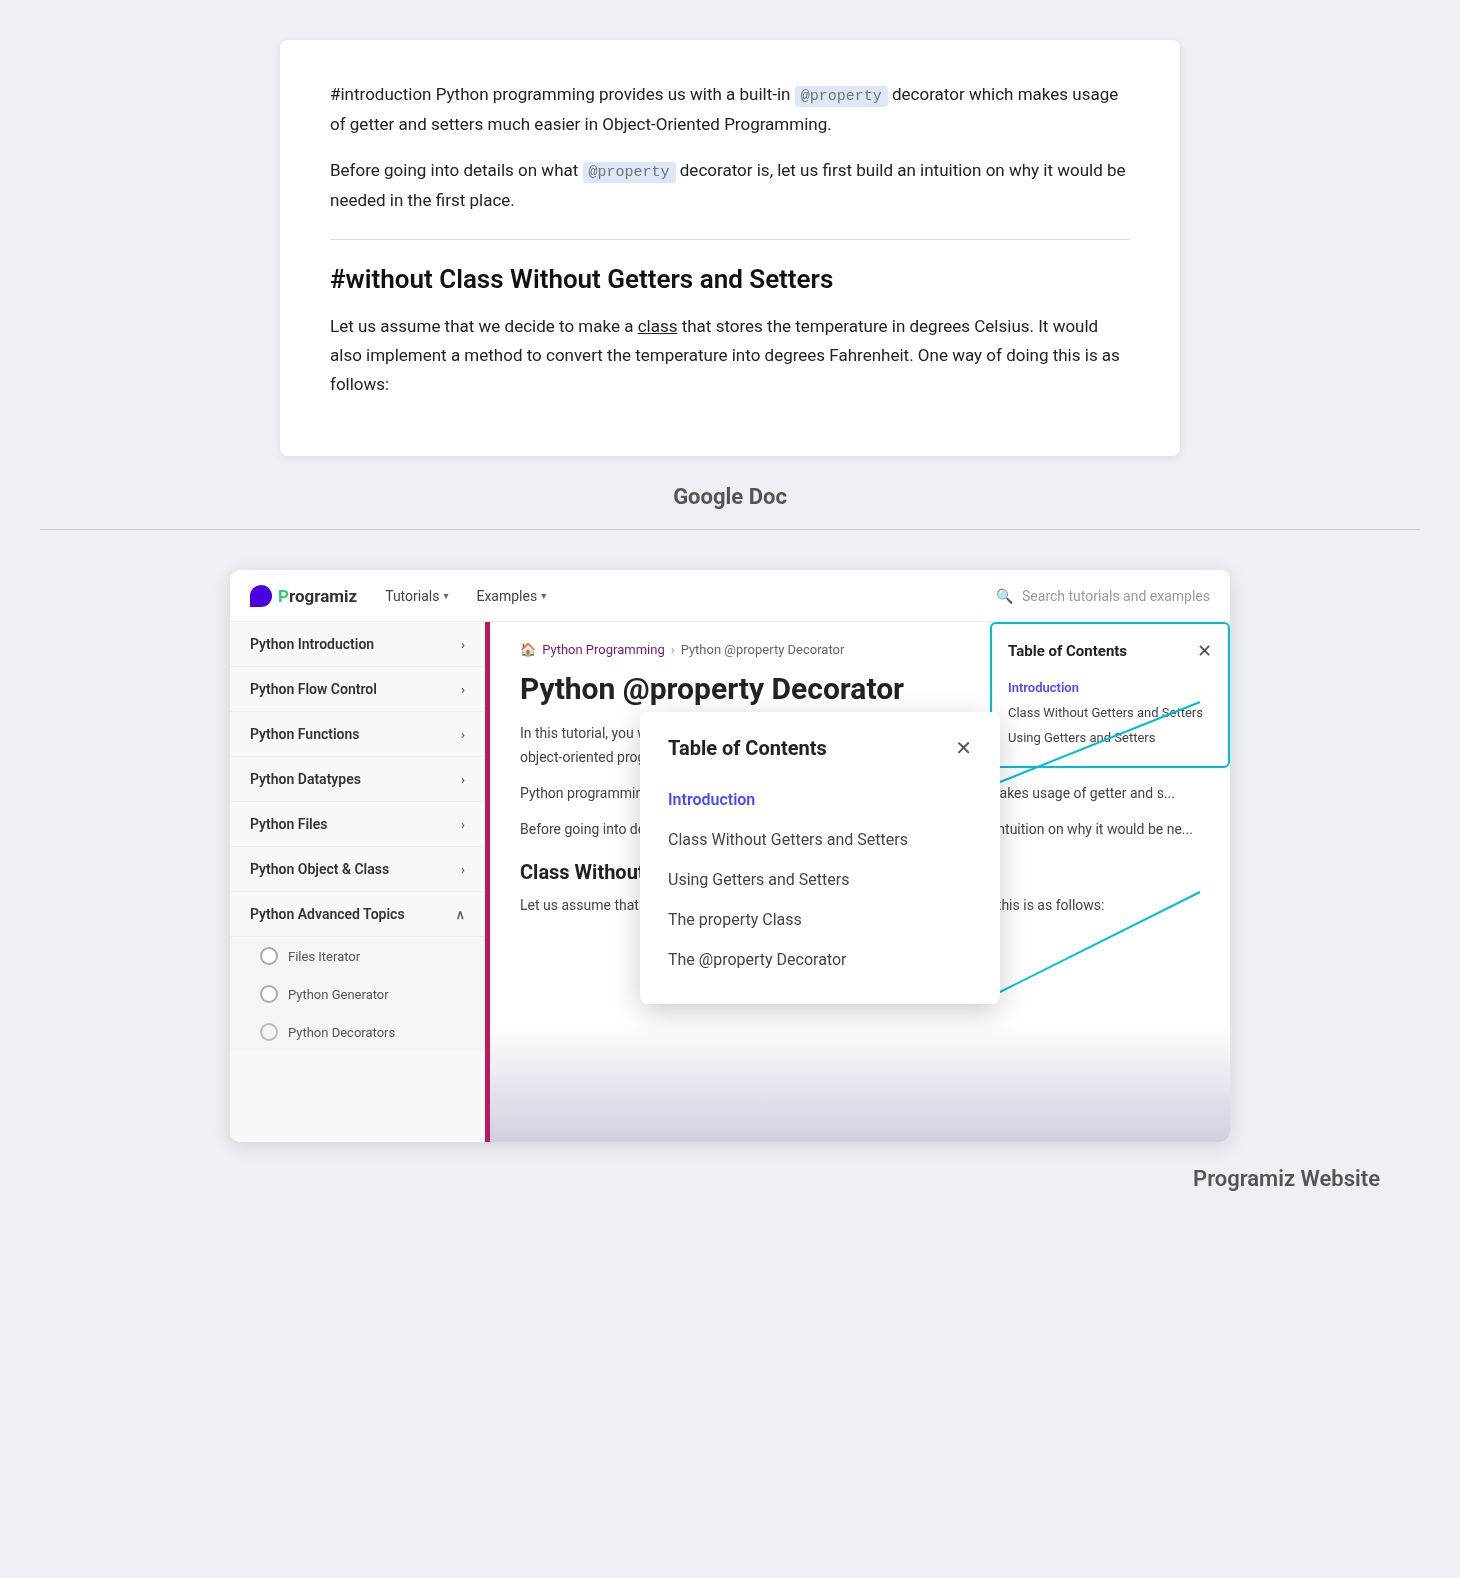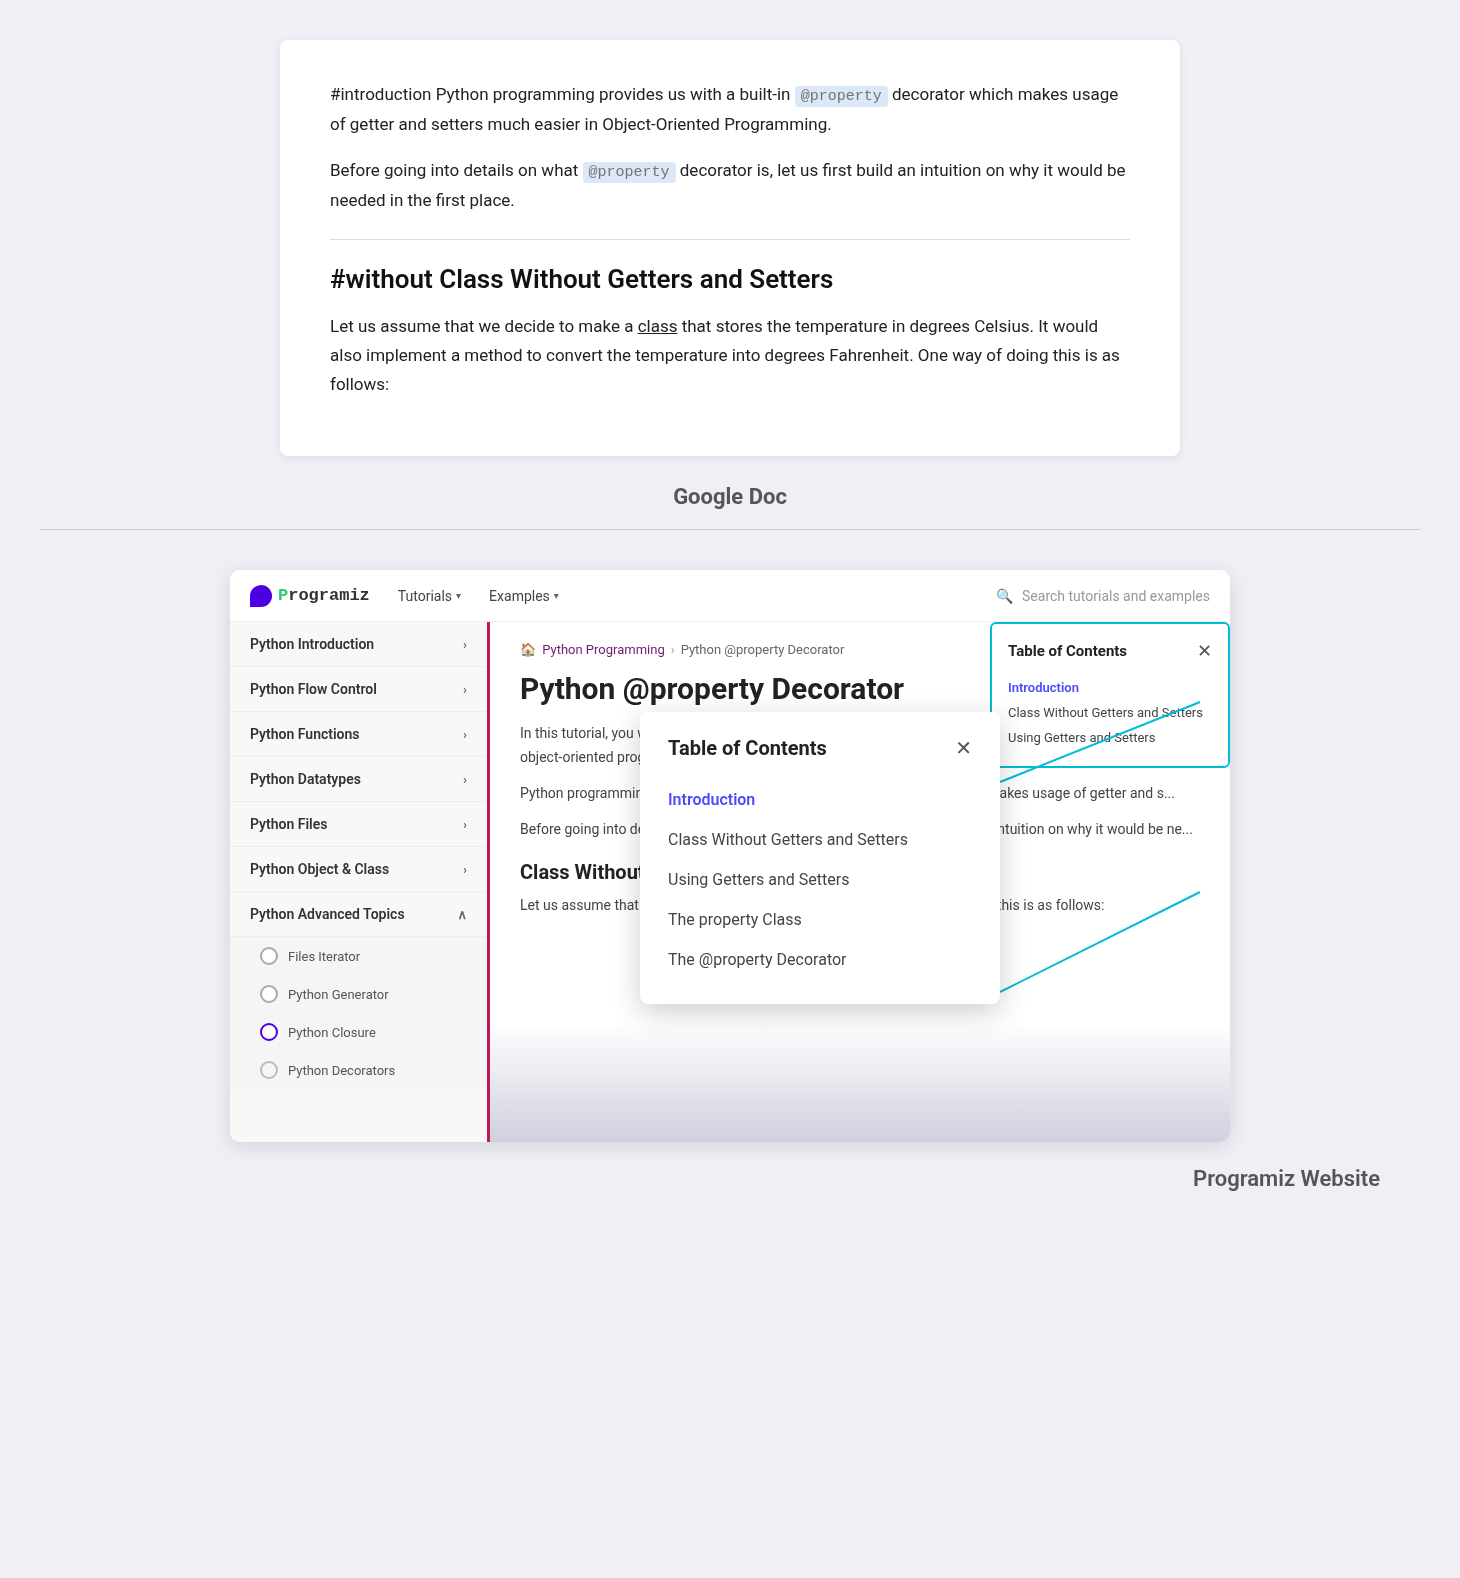--- a/index.html
+++ b/index.html
@@ -94,21 +94,20 @@
       height: 52px;
       display: flex;
       align-items: center;
       gap: 28px;
     }
 
     .programiz-logo {
       display: flex;
       align-items: center;
       gap: 6px;
-      font-family: Liberation Mono, monospace;
     }
 
     .logo-icon {
       width: 22px;
       height: 22px;
       background: #4a00e0;
       border-radius: 50% 50% 50% 0;
       transform: rotate(0deg);
     }
 
@@ -149,21 +148,21 @@
     .main-layout {
       display: flex;
       min-height: 520px;
       position: relative;
     }
 
     
     .sidebar {
       width: 260px;
       background: #f8f8f8;
-      border-right: 3px solid #be185d;
+      border-right: 5px solid #be185d;
       flex-shrink: 0;
     }
 
     .sidebar-item {
       display: flex;
       justify-content: space-between;
       align-items: center;
       padding: 14px 20px;
       font-size: 14px;
       font-weight: 600;
@@ -479,24 +478,20 @@
 
         <div class="sidebar-subitem">
           <div class="subitem-dot completed"></div>
           <span>Files Iterator</span>
         </div>
         <div class="sidebar-subitem">
           <div class="subitem-dot completed"></div>
           <span>Python Generator</span>
         </div>
         <div class="sidebar-subitem">
-          <div class="subitem-dot active"></div>
-          <span>Python Closure</span>
-        </div>
-        <div class="sidebar-subitem">
           <div class="subitem-dot"></div>
           <span>Python Decorators</span>
         </div>
       </aside>
 
       <main class="content-area">
         <div class="breadcrumb">
           <span>🏠</span>
           <a class="breadcrumb-link">Python Programming</a>
           <span class="breadcrumb-sep">›</span>

